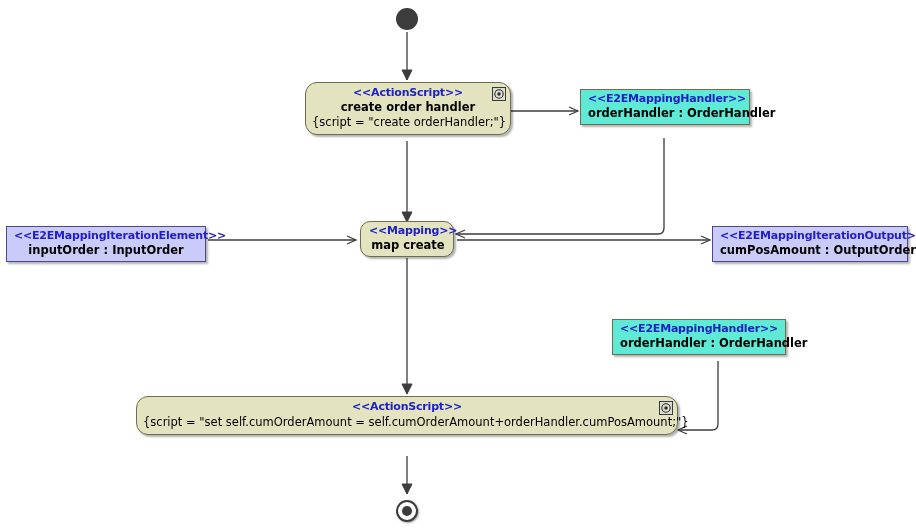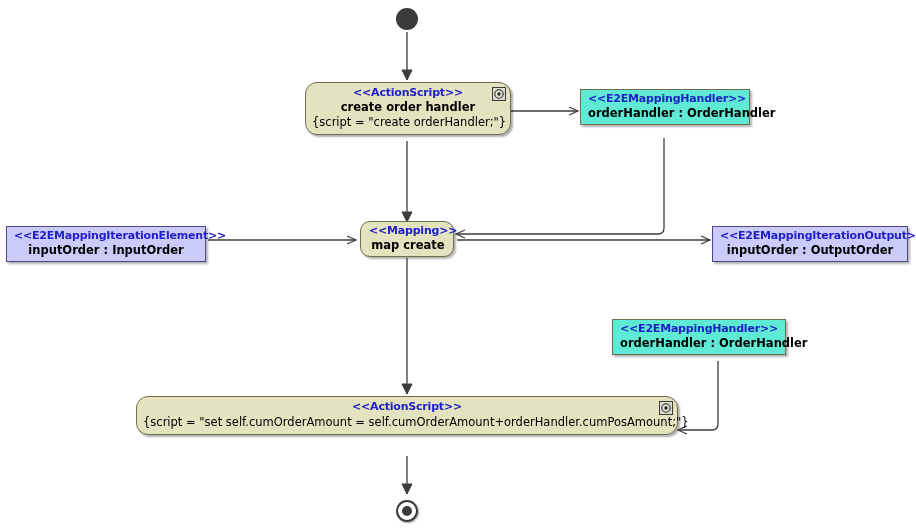--- a/index.html
+++ b/index.html
@@ -181,21 +181,21 @@
     <div class="nname">map create</div>
   </div>
 
   <div class="node obj lav" style="left:6px; top:218px; width:200px;margin-top:8px;">
     <div class="stereo">&lt;&lt;E2EMappingIterationElement&gt;&gt;</div>
     <div class="nname">inputOrder : InputOrder</div>
   </div>
 
   <div class="node obj lav" style="left:712px; top:226px; width:196px;">
     <div class="stereo">&lt;&lt;E2EMappingIterationOutput&gt;&gt;</div>
-    <div class="nname">inputOrder : OutputOrder</div>
+    <div class="nname">cumPosAmount : OutputOrder</div>
   </div>
 
   <div class="node obj olive" style="left:612px; top:319px; width:174px;">
     <div class="stereo">&lt;&lt;E2EMappingHandler&gt;&gt;</div>
     <div class="nname">orderHandler : OrderHandler</div>
   </div>
 
   <div class="node act" style="left:136px; top:396px; width:542px;">
     <div class="cog" style="right:4px; top:4px;">
       <svg width="12" height="12" viewBox="0 0 12 12">

